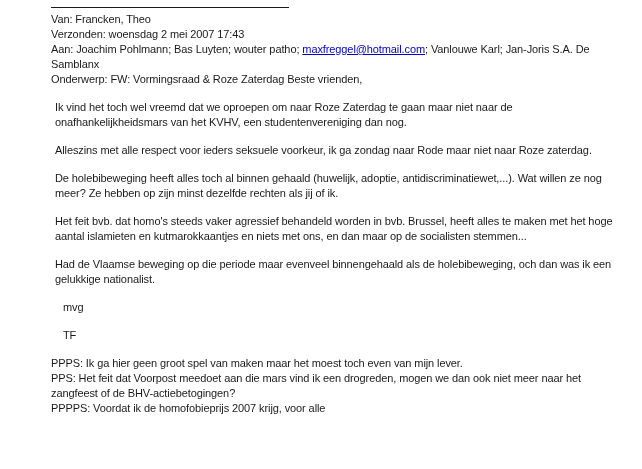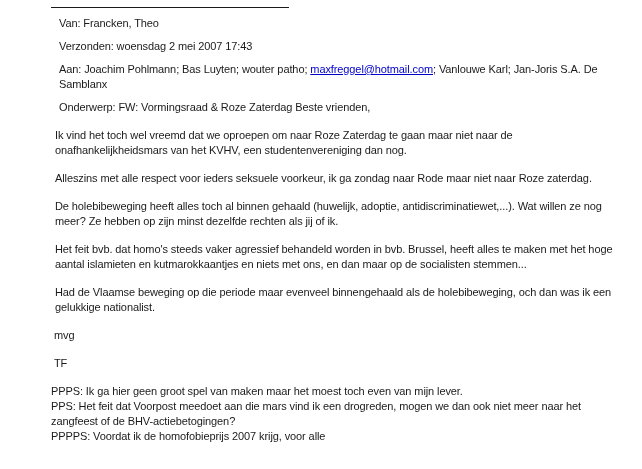--- a/index.html
+++ b/index.html
@@ -21,23 +21,23 @@
   }
   .email {
     padding: 7px 12px 0 51px;
     max-width: 578px;
   }
   .rule {
     width: 238px;
     border-top: 1px solid var(--text);
     margin: 0 0 4px 0;
   }
-  .hdr-line { margin: 8px; }
+  .hdr-line { margin: 0; }
   .body-para { margin: 13px 4px; }
-  .sig { margin: 13px 3px; }
+  .sig { margin: 13px 12px; }
   .ps-block { margin-top: 13px; }
   .ps-line { margin: 0; }
   a.mail-link {
     color: var(--link);
     text-decoration: underline;
     cursor: pointer;
   }
 </style>
 </head>
 <body>

